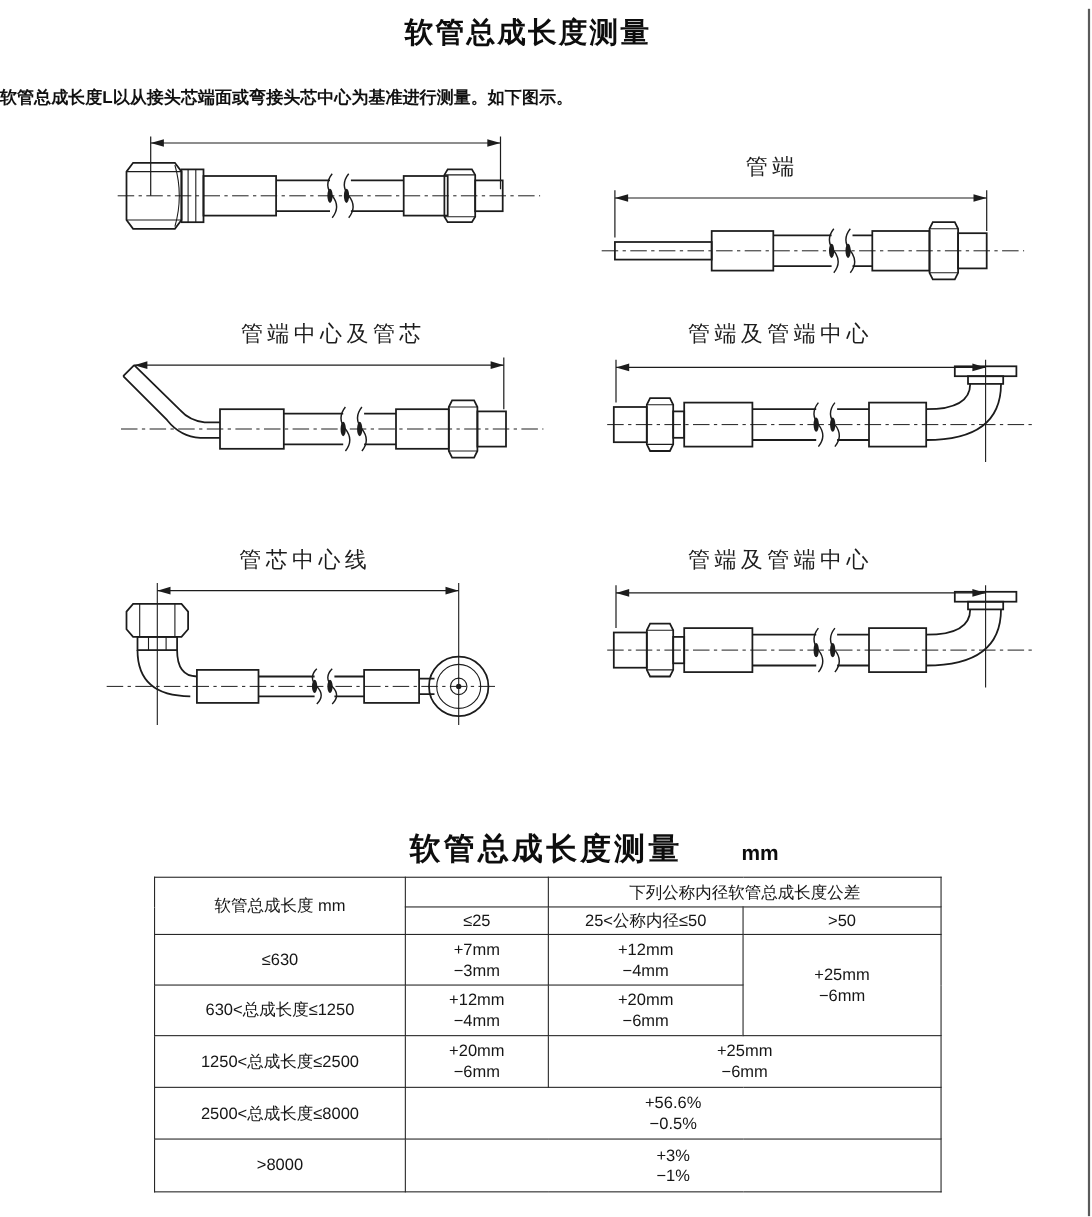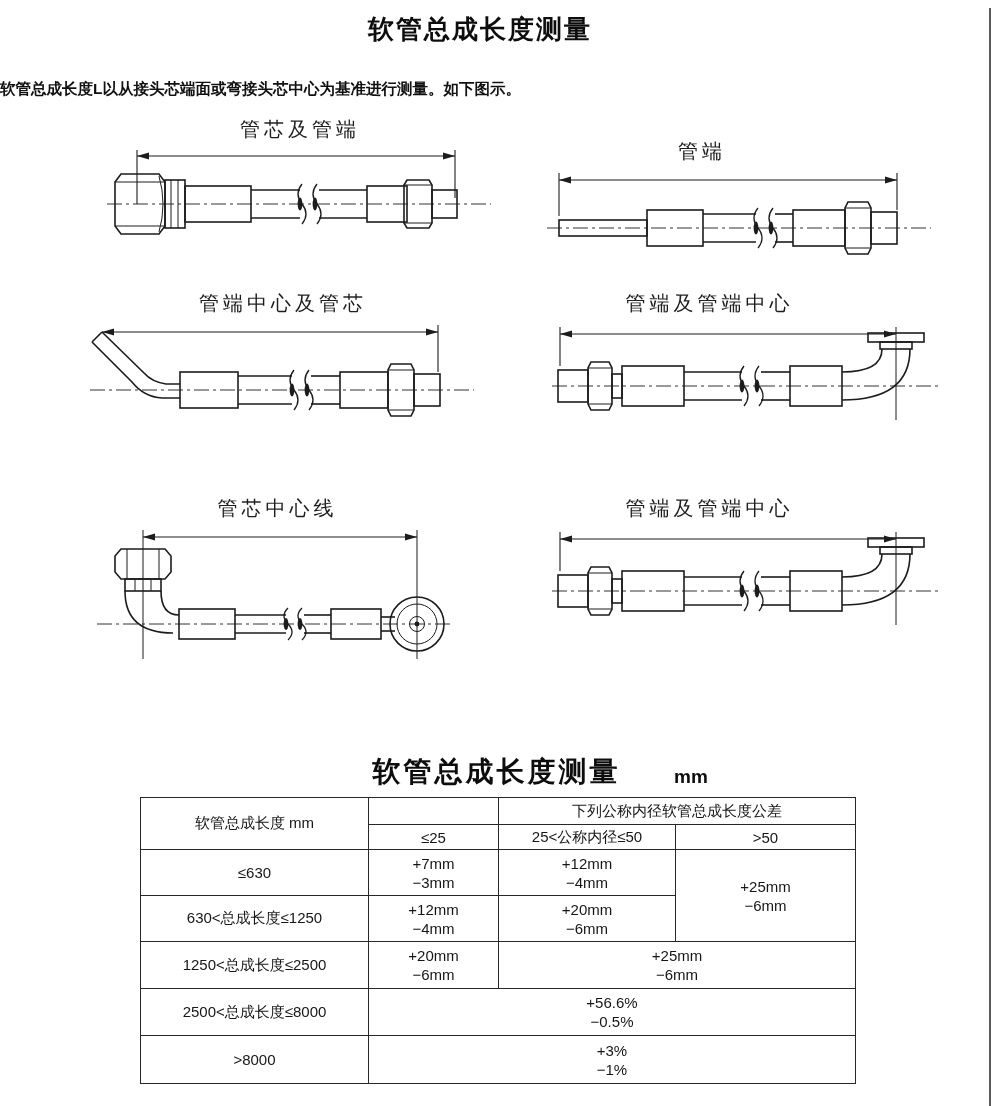--- a/index.html
+++ b/index.html
@@ -54,21 +54,20 @@
 </style>
 </head>
 <body>
 
 <div class="page">
 
   <div class="page-title">软管总成长度测量</div>
   <div class="subtitle">软管总成长度L以从接头芯端面或弯接头芯中心为基准进行测量。如下图示。</div>
 
   <div class="figure" style="left:105px; top:116px; width:390px;">
-    <div class="flabel">管芯及管端</div>
     <svg width="390" height="100" viewBox="0 0 390 100">
       <line class="dim" x1="32" y1="10" x2="350" y2="10"></line>
       <polygon class="ar" points="32,10 44,6.5 44,13.5"></polygon>
       <polygon class="ar" points="350,10 338,6.5 338,13.5"></polygon>
       <line class="dim" x1="32" y1="4" x2="32" y2="58"></line>
       <line class="dim" x1="350" y1="4" x2="350" y2="52"></line>
       <line class="cl" x1="2" y1="58" x2="386" y2="58"></line>
       <polygon class="o" points="10,36 16,28 54,28 60,36 60,80 54,88 16,88 10,80"></polygon>
       <line class="thn" x1="10" y1="36" x2="60" y2="36"></line>
       <line class="thn" x1="10" y1="80" x2="60" y2="80"></line>
@@ -113,21 +112,21 @@
       <line class="o" x1="230" y1="46" x2="248" y2="46"></line>
       <line class="o" x1="230" y1="74" x2="248" y2="74"></line>
       <rect class="o" x="248" y="42" width="52" height="36"></rect>
       <polygon class="o" points="303,34 323,34 326,40 326,80 323,86 303,86 300,80 300,40"></polygon>
       <line class="thn" x1="300" y1="40" x2="326" y2="40"></line>
       <line class="thn" x1="300" y1="80" x2="326" y2="80"></line>
       <rect class="o" x="326" y="44" width="26" height="32"></rect>
     </svg>
   </div>
 
-  <div class="figure" style="left:88px; top:290px; width:390px;">
+  <div class="figure" style="left:108px; top:290px; width:390px;">
     <div class="flabel">管端中心及管芯</div>
     <svg width="390" height="105" viewBox="0 0 390 105">
       <line class="dim" x1="14" y1="12" x2="350" y2="12"></line>
       <polygon class="ar" points="14,12 26,8.5 26,15.5"></polygon>
       <polygon class="ar" points="350,12 338,8.5 338,15.5"></polygon>
       <line class="dim" x1="350" y1="5" x2="350" y2="52"></line>
       <line class="cl" x1="2" y1="70" x2="386" y2="70"></line>
       <path class="o" d="M4,22 L44,62 Q56,77 74,78 L92,78"></path>
       <path class="o" d="M14,12 L56,53 Q64,62 78,64 L92,64"></path>
       <line class="o" x1="4" y1="22" x2="14" y2="12"></line>

